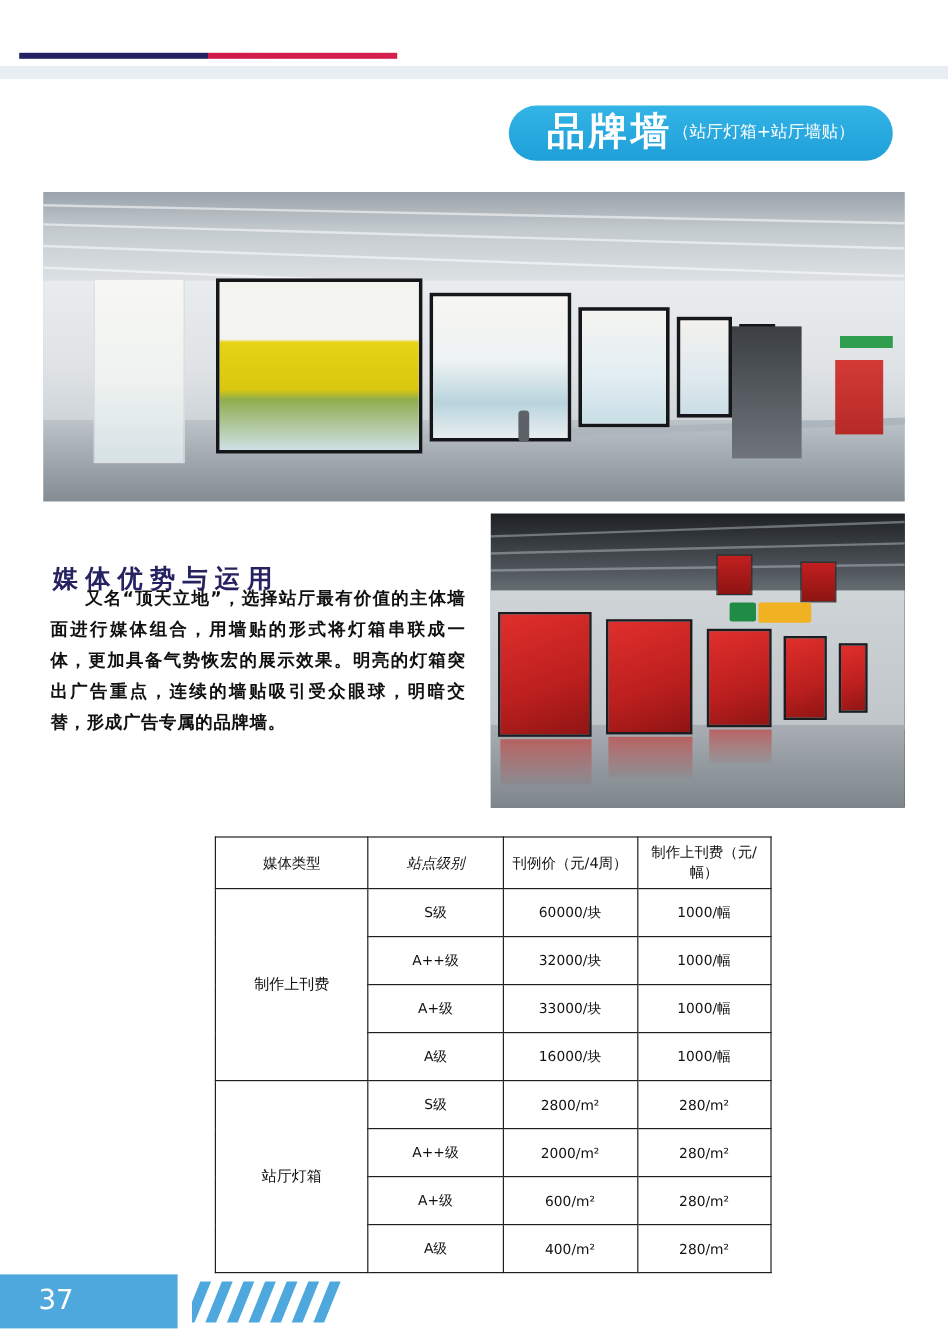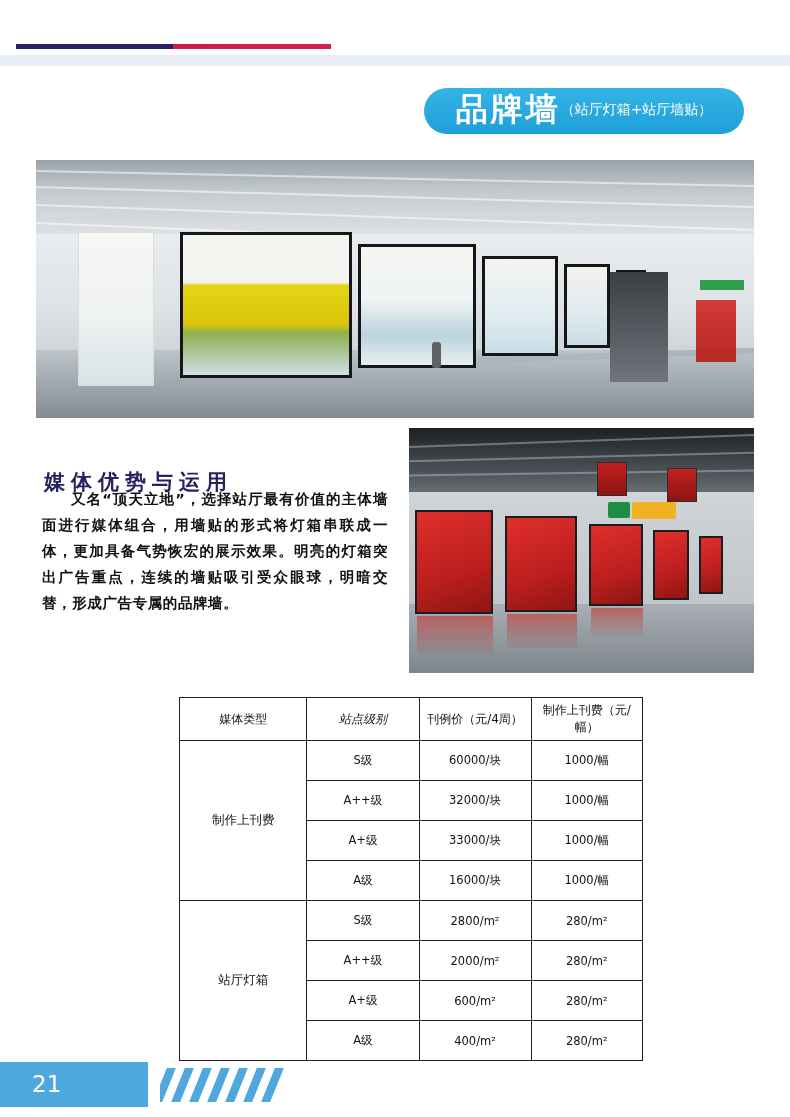--- a/index.html
+++ b/index.html
@@ -391,21 +391,21 @@
     </tr>
     <tr>
       <td>A级</td>
       <td>400/m²</td>
       <td>280/m²</td>
     </tr>
   </tbody>
 </table>
 
 <div class="footer-bar"></div>
-<div class="page-num">21</div>
+<div class="page-num">37</div>
 <div class="stripes">
   <i style="left:0px;"></i>
   <i style="left:18px;"></i>
   <i style="left:36px;"></i>
   <i style="left:54px;"></i>
   <i style="left:72px;"></i>
   <i style="left:90px;"></i>
   <i style="left:108px;"></i>
 </div>
 

